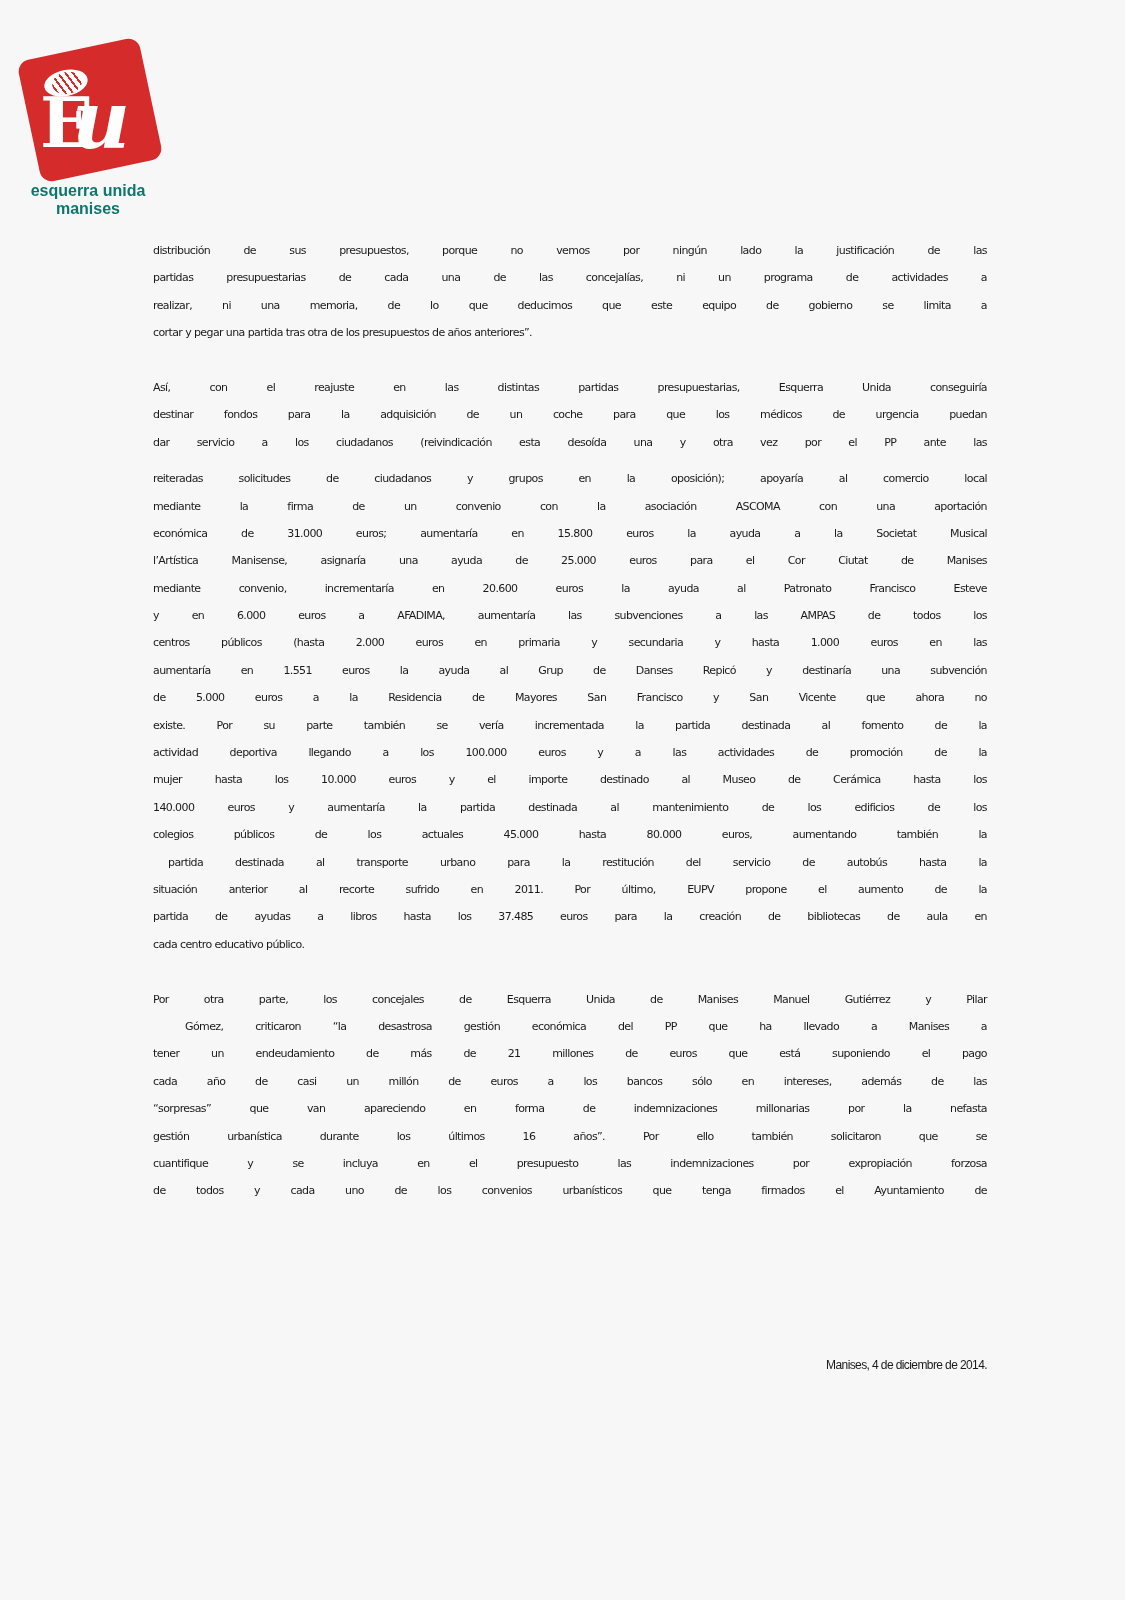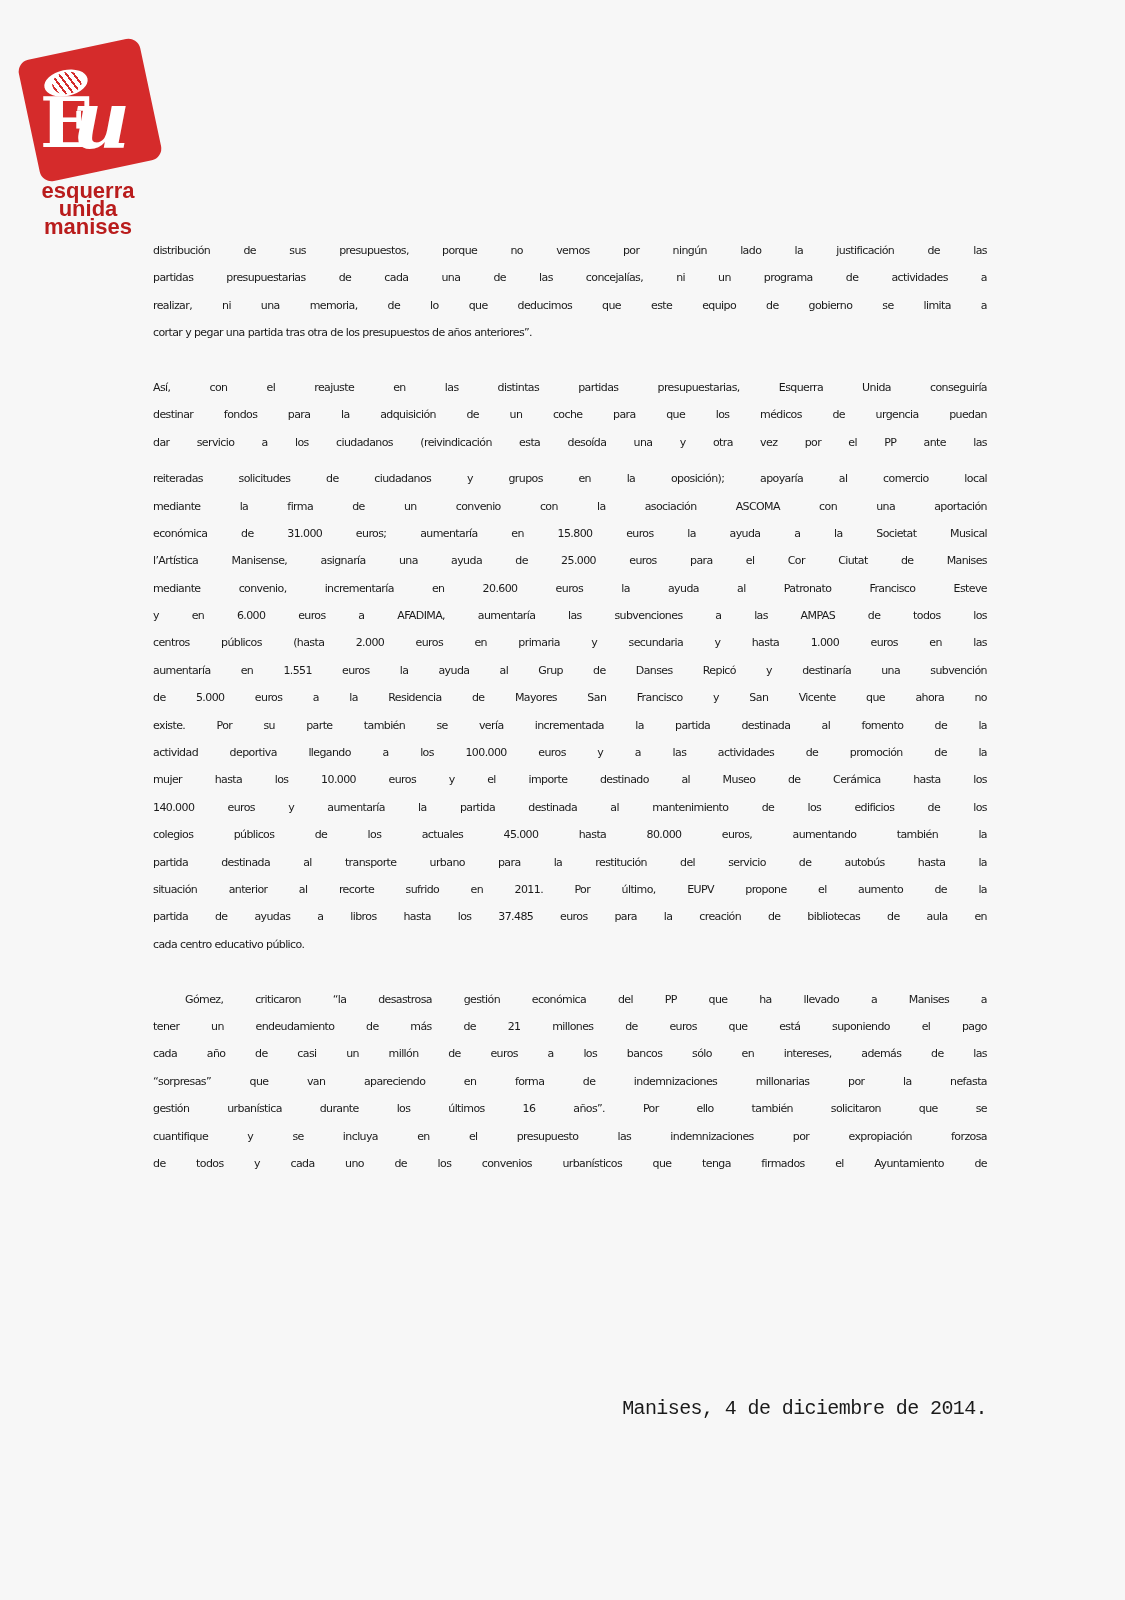--- a/index.html
+++ b/index.html
@@ -36,44 +36,44 @@
     font-size: 70px; color: #fff; line-height: 1;
   }
   .logo-u {
     position: absolute; left: 72px; top: 80px;
     font-family: "DejaVu Serif", serif; font-style: italic; font-weight: bold;
     font-size: 80px; color: #fff; line-height: 1;
   }
   .logo-text {
     position: absolute; left: 18px; top: 182px; width: 140px;
     text-align: center;
-    color: #b91c1c; font-weight: bold;
-    font-size: 22px; line-height: 18px;
+    color: #0f766e; font-weight: bold;
+    font-size: 16px; line-height: 18px;
     font-family: "Liberation Sans", sans-serif;
   }
   .doc {
     position: absolute; left: 153px; top: 237px; width: 834px;
     font-family: "DejaVu Sans", sans-serif;
     font-size: 11px;
     letter-spacing: -0.6px;
     word-spacing: 0px;
   }
   .para { margin: 0; }
   .line {
     display: block;
     height: 27.4px; line-height: 27.4px;
     text-align: justify; text-align-last: justify;
     white-space: nowrap;
   }
   .line.last { text-align-last: left; }
   .gap { height: 27.4px; }
   .signoff {
     position: absolute; right: 138px; top: 1358px;
-    font-family: Liberation Mono, monospace;
-    font-size: 20px; letter-spacing: -0.6px; margin-top: 39px;
+    font-family: Liberation Sans, sans-serif;
+    font-size: 12px; letter-spacing: -0.6px;
   }
 </style>
 </head>
 <body>
 
 <div class="logo">
   <div class="logo-square"></div>
   <div class="logo-oval"></div>
   <div class="logo-oval-stripes"></div>
   <div class="logo-E">E</div>
@@ -103,27 +103,28 @@
       <span class="line" style="white-space: normal;">mediante convenio, incrementaría en 20.600 euros la ayuda al Patronato Francisco Esteve</span>
       <span class="line" style="white-space: normal;">y en 6.000 euros a AFADIMA, aumentaría las subvenciones a las AMPAS de todos los</span>
       <span class="line" style="white-space: normal;">centros públicos (hasta 2.000 euros en primaria y secundaria y hasta 1.000 euros en las</span>
       <span class="line" style="white-space: normal;">aumentaría en 1.551 euros la ayuda al Grup de Danses Repicó y destinaría una subvención</span>
       <span class="line" style="white-space: normal;">de 5.000 euros a la Residencia de Mayores San Francisco y San Vicente que ahora no</span>
       <span class="line" style="white-space: normal;">existe. Por su parte también se vería incrementada la partida destinada al fomento de la</span>
       <span class="line" style="white-space: normal;">actividad deportiva llegando a los 100.000 euros y a las actividades de promoción de la</span>
       <span class="line" style="white-space: normal;">mujer hasta los 10.000 euros y el importe destinado al Museo de Cerámica hasta los</span>
       <span class="line" style="white-space: normal;">140.000 euros y aumentaría la partida destinada al mantenimiento de los edificios de los</span>
       <span class="line" style="white-space: normal;">colegios públicos de los actuales 45.000 hasta 80.000 euros, aumentando también la</span>
-      <span class="line" style="white-space: normal;">partida destinada al transporte urbano para la restitución del servicio de autobús hasta la</span>
+      <span class="line" style="white-space: normal; margin-left: 15px;">partida destinada al transporte urbano para la restitución del servicio de autobús hasta la</span>
       <span class="line" style="white-space: normal;">situación anterior al recorte sufrido en 2011. Por último, EUPV propone el aumento de la</span>
       <span class="line" style="white-space: normal;">partida de ayudas a libros hasta los 37.485 euros para la creación de bibliotecas de aula en</span>
       <span class="line last" style="white-space: normal;">cada centro educativo público.</span>
     </div>
     <div class="gap"></div>
     <div class="para">
+      <span class="line" style="white-space: normal;">Por otra parte, los concejales de Esquerra Unida de Manises Manuel Gutiérrez y Pilar</span>
       <span class="line" style="white-space: normal; margin-left: 32px;">Gómez, criticaron “la desastrosa gestión económica del PP que ha llevado a Manises a</span>
       <span class="line" style="white-space: normal;">tener un endeudamiento de más de 21 millones de euros que está suponiendo el pago</span>
       <span class="line" style="white-space: normal;">cada año de casi un millón de euros a los bancos sólo en intereses, además de las</span>
       <span class="line" style="white-space: normal;">“sorpresas” que van apareciendo en forma de indemnizaciones millonarias por la nefasta</span>
       <span class="line" style="white-space: normal;">gestión urbanística durante los últimos 16 años”. Por ello también solicitaron que se</span>
       <span class="line" style="white-space: normal;">cuantifique y se incluya en el presupuesto las indemnizaciones por expropiación forzosa</span>
       <span class="line" style="white-space: normal;">de todos y cada uno de los convenios urbanísticos que tenga firmados el Ayuntamiento de</span>
     </div>
   </div>
 

